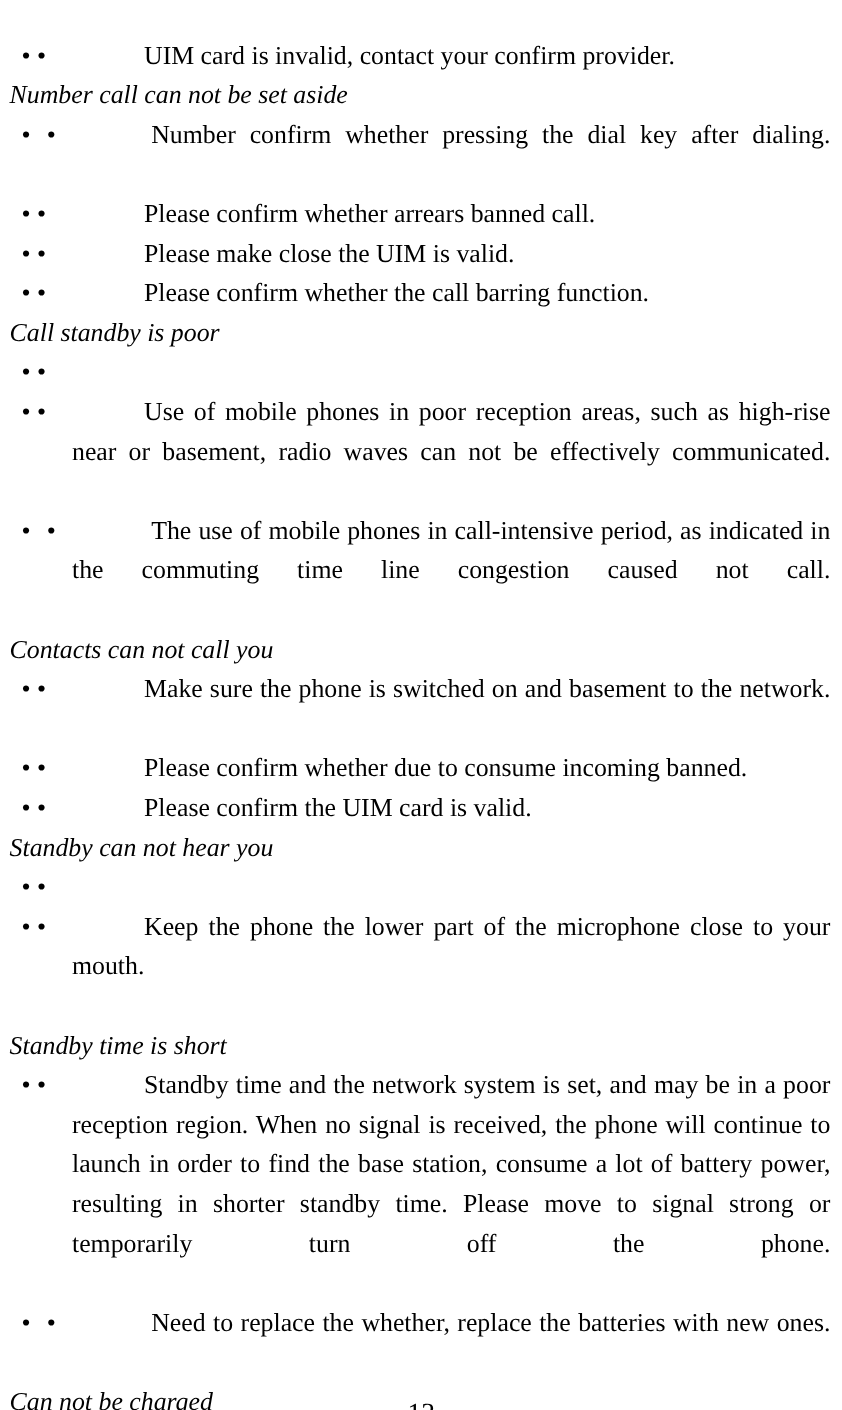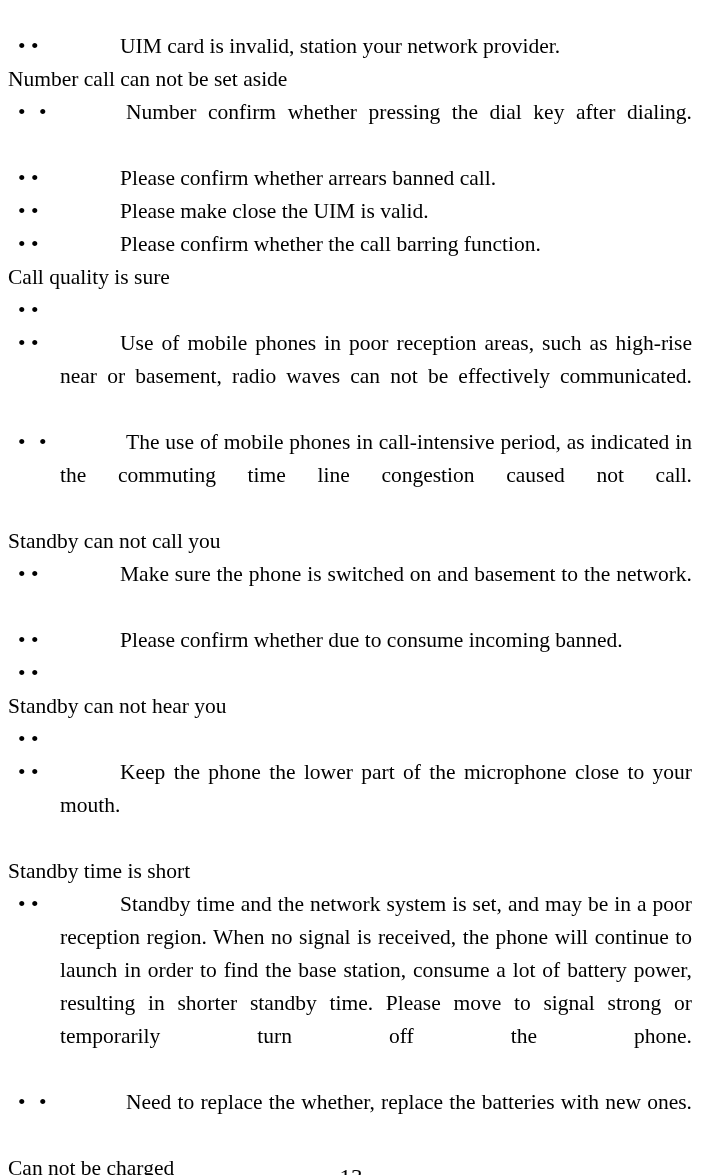--- a/index.html
+++ b/index.html
@@ -32,20 +32,21 @@
   }
 
   
   .line {
     font-size: 21.5px;
     line-height: 33px;
     text-align: left;
     margin: 0;
     padding: 0;
     white-space: nowrap;
+    font-style: italic;
   }
 
   
   .bullet-item {
     position: relative;
     font-size: 21.5px;
     line-height: 33px;
     margin: 0;
     padding: 0 0 0 52px;           
     text-align: justify;
@@ -97,34 +98,34 @@
     font-size: 23px;
     line-height: 28px;
     margin-top: 24px;
   }
 </style>
 </head>
 <body>
 
 <div class="page">
   <div class="content" id="content-root">
-      <p class="bullet-item"><span class="marker">• •</span><span class="lead"></span><span class="body-text">UIM card is invalid, station your network provider.</span></p>
+      <p class="bullet-item"><span class="marker">• •</span><span class="lead"></span><span class="body-text">UIM card is invalid, contact your confirm provider.</span></p>
       <p class="line">Number call can not be set aside</p>
       <p class="bullet-item justify-all"><span class="marker wide">• •</span><span class="lead wide"></span><span class="body-text">Number confirm whether pressing the dial key after dialing.</span></p>
       <p class="bullet-item"><span class="marker">• •</span><span class="lead"></span><span class="body-text">Please confirm whether arrears banned call.</span></p>
       <p class="bullet-item"><span class="marker">• •</span><span class="lead"></span><span class="body-text">Please make close the UIM is valid.</span></p>
       <p class="bullet-item"><span class="marker">• •</span><span class="lead"></span><span class="body-text">Please confirm whether the call barring function.</span></p>
-      <p class="line">Call quality is sure</p>
+      <p class="line">Call standby is poor</p>
       <p class="bullet-item"><span class="marker">• •</span><span class="lead"></span></p>
       <p class="bullet-item justify-all"><span class="marker">• •</span><span class="lead"></span><span class="body-text">Use of mobile phones in poor reception areas, such as high-rise near or basement, radio waves can not be effectively communicated.</span></p>
       <p class="bullet-item justify-all"><span class="marker wide">• •</span><span class="lead wide"></span><span class="body-text">The use of mobile phones in call-intensive period, as indicated in the commuting time line congestion caused not call.</span></p>
-      <p class="line">Standby can not call you</p>
+      <p class="line">Contacts can not call you</p>
       <p class="bullet-item justify-all"><span class="marker">• •</span><span class="lead"></span><span class="body-text">Make sure the phone is switched on and basement to the network.</span></p>
       <p class="bullet-item"><span class="marker">• •</span><span class="lead"></span><span class="body-text">Please confirm whether due to consume incoming banned.</span></p>
-      <p class="bullet-item"><span class="marker">• •</span><span class="lead"></span></p>
+      <p class="bullet-item"><span class="marker">• •</span><span class="lead"></span><span class="body-text">Please confirm the UIM card is valid.</span></p>
       <p class="line">Standby can not hear you</p>
       <p class="bullet-item"><span class="marker">• •</span><span class="lead"></span></p>
       <p class="bullet-item justify-all"><span class="marker">• •</span><span class="lead"></span><span class="body-text">Keep the phone the lower part of the microphone close to your mouth.</span></p>
       <p class="line">Standby time is short</p>
       <p class="bullet-item justify-all"><span class="marker">• •</span><span class="lead"></span><span class="body-text">Standby time and the network system is set, and may be in a poor reception region. When no signal is received, the phone will continue to launch in order to find the base station, consume a lot of battery power, resulting in shorter standby time. Please move to signal strong or temporarily turn off the phone.</span></p>
       <p class="bullet-item justify-all"><span class="marker wide">• •</span><span class="lead wide"></span><span class="body-text">Need to replace the whether, replace the batteries with new ones.</span></p>
       <p class="line">Can not be charged</p>
     </div>
   <div class="page-number">13</div>
 </div>

